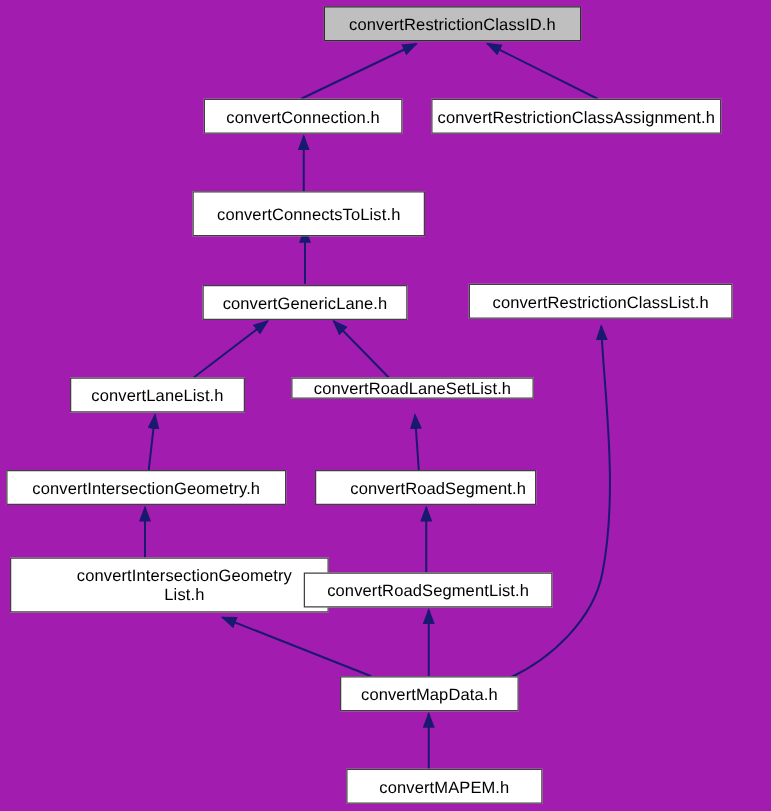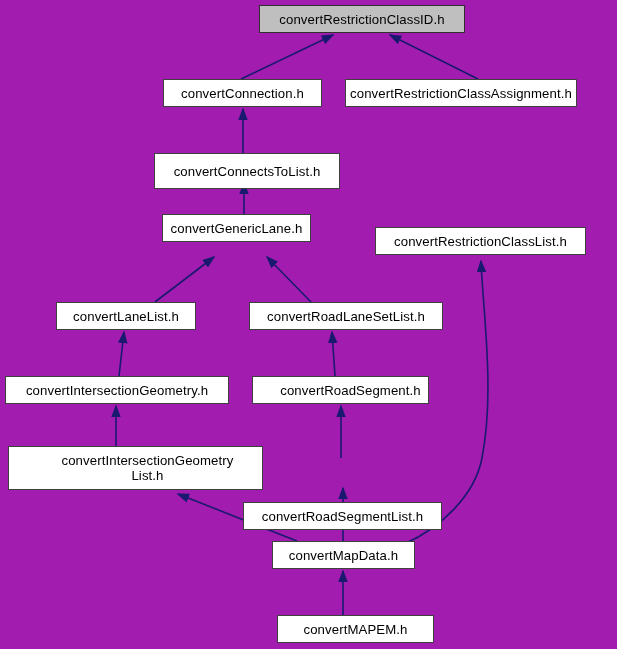--- a/index.html
+++ b/index.html
@@ -76,26 +76,26 @@
         <path d="M 404,544 C 441,528 475,495 482,458 C 495,391 483,312 481,261" fill="none" stroke="#191970" stroke-width="1.6" marker-end="url(#arrowhead)"></path>
         <path d="M 343,615 L 343,571" fill="none" stroke="#191970" stroke-width="1.6" marker-end="url(#arrowhead)"></path>
       </g>
   </svg>
 
   <div id="nodes">
       <div class="node highlight" style="left: 259px; top: 5px; width: 206px; height: 28px;"><span class="label">convertRestrictionClassID.h</span></div>
       <div class="node" style="left: 163px; top: 79px; width: 159px; height: 28px;"><span class="label">convertConnection.h</span></div>
       <div class="node" style="left: 345px; top: 79px; width: 232px; height: 28px;"><span class="label">convertRestrictionClassAssignment.h</span></div>
       <div class="node" style="left: 154px; top: 153px; width: 186px; height: 36px;"><span class="label">convertConnectsToList.h</span></div>
-      <div class="node" style="left: 162px; top: 214px; width: 149px; height: 28px;"><span class="label">convertGenericLane.h</span></div>
+      <div class="node" style="left: 162px; top: 228px; width: 164px; height: 28px;"><span class="label">convertGenericLane.h</span></div>
       <div class="node" style="left: 375px; top: 227px; width: 211px; height: 28px; text-align: center;"><span class="label">convertRestrictionClassList.h</span></div>
       <div class="node" style="left: 56px; top: 302px; width: 140px; height: 28px;"><span class="label">convertLaneList.h</span></div>
-      <div class="node" style="left: 249px; top: 302px; width: 194px; height: 28px;"><span class="label">convertRoadLaneSetList.h</span></div>
+      <div class="node" style="left: 233px; top: 302px; width: 194px; height: 17px;"><span class="label">convertRoadLaneSetList.h</span></div>
       <div class="node" style="left: 5px; top: 376px; width: 224px; height: 28px;"><span class="label">convertIntersectionGeometry.h</span></div>
       <div class="node" style="left: 252px; top: 376px; width: 177px; height: 28px; padding-left: 20px;"><span class="label">convertRoadSegment.h</span></div>
       <div class="node" style="left: 8px; top: 446px; width: 255px; height: 44px; padding-left: 24px;"><span class="label">convertIntersectionGeometry
 List.h</span></div>
-      <div class="node" style="left: 243px; top: 458px; width: 199px; height: 28px; margin-top: 44px;"><span class="label">convertRoadSegmentList.h</span></div>
+      <div class="node" style="left: 243px; top: 458px; width: 199px; height: 28px;"><span class="label">convertRoadSegmentList.h</span></div>
       <div class="node" style="left: 272px; top: 541px; width: 143px; height: 28px;"><span class="label">convertMapData.h</span></div>
       <div class="node" style="left: 277px; top: 615px; width: 157px; height: 28px;"><span class="label">convertMAPEM.h</span></div>
     </div>
 
 </div>
 
 </body></html>

